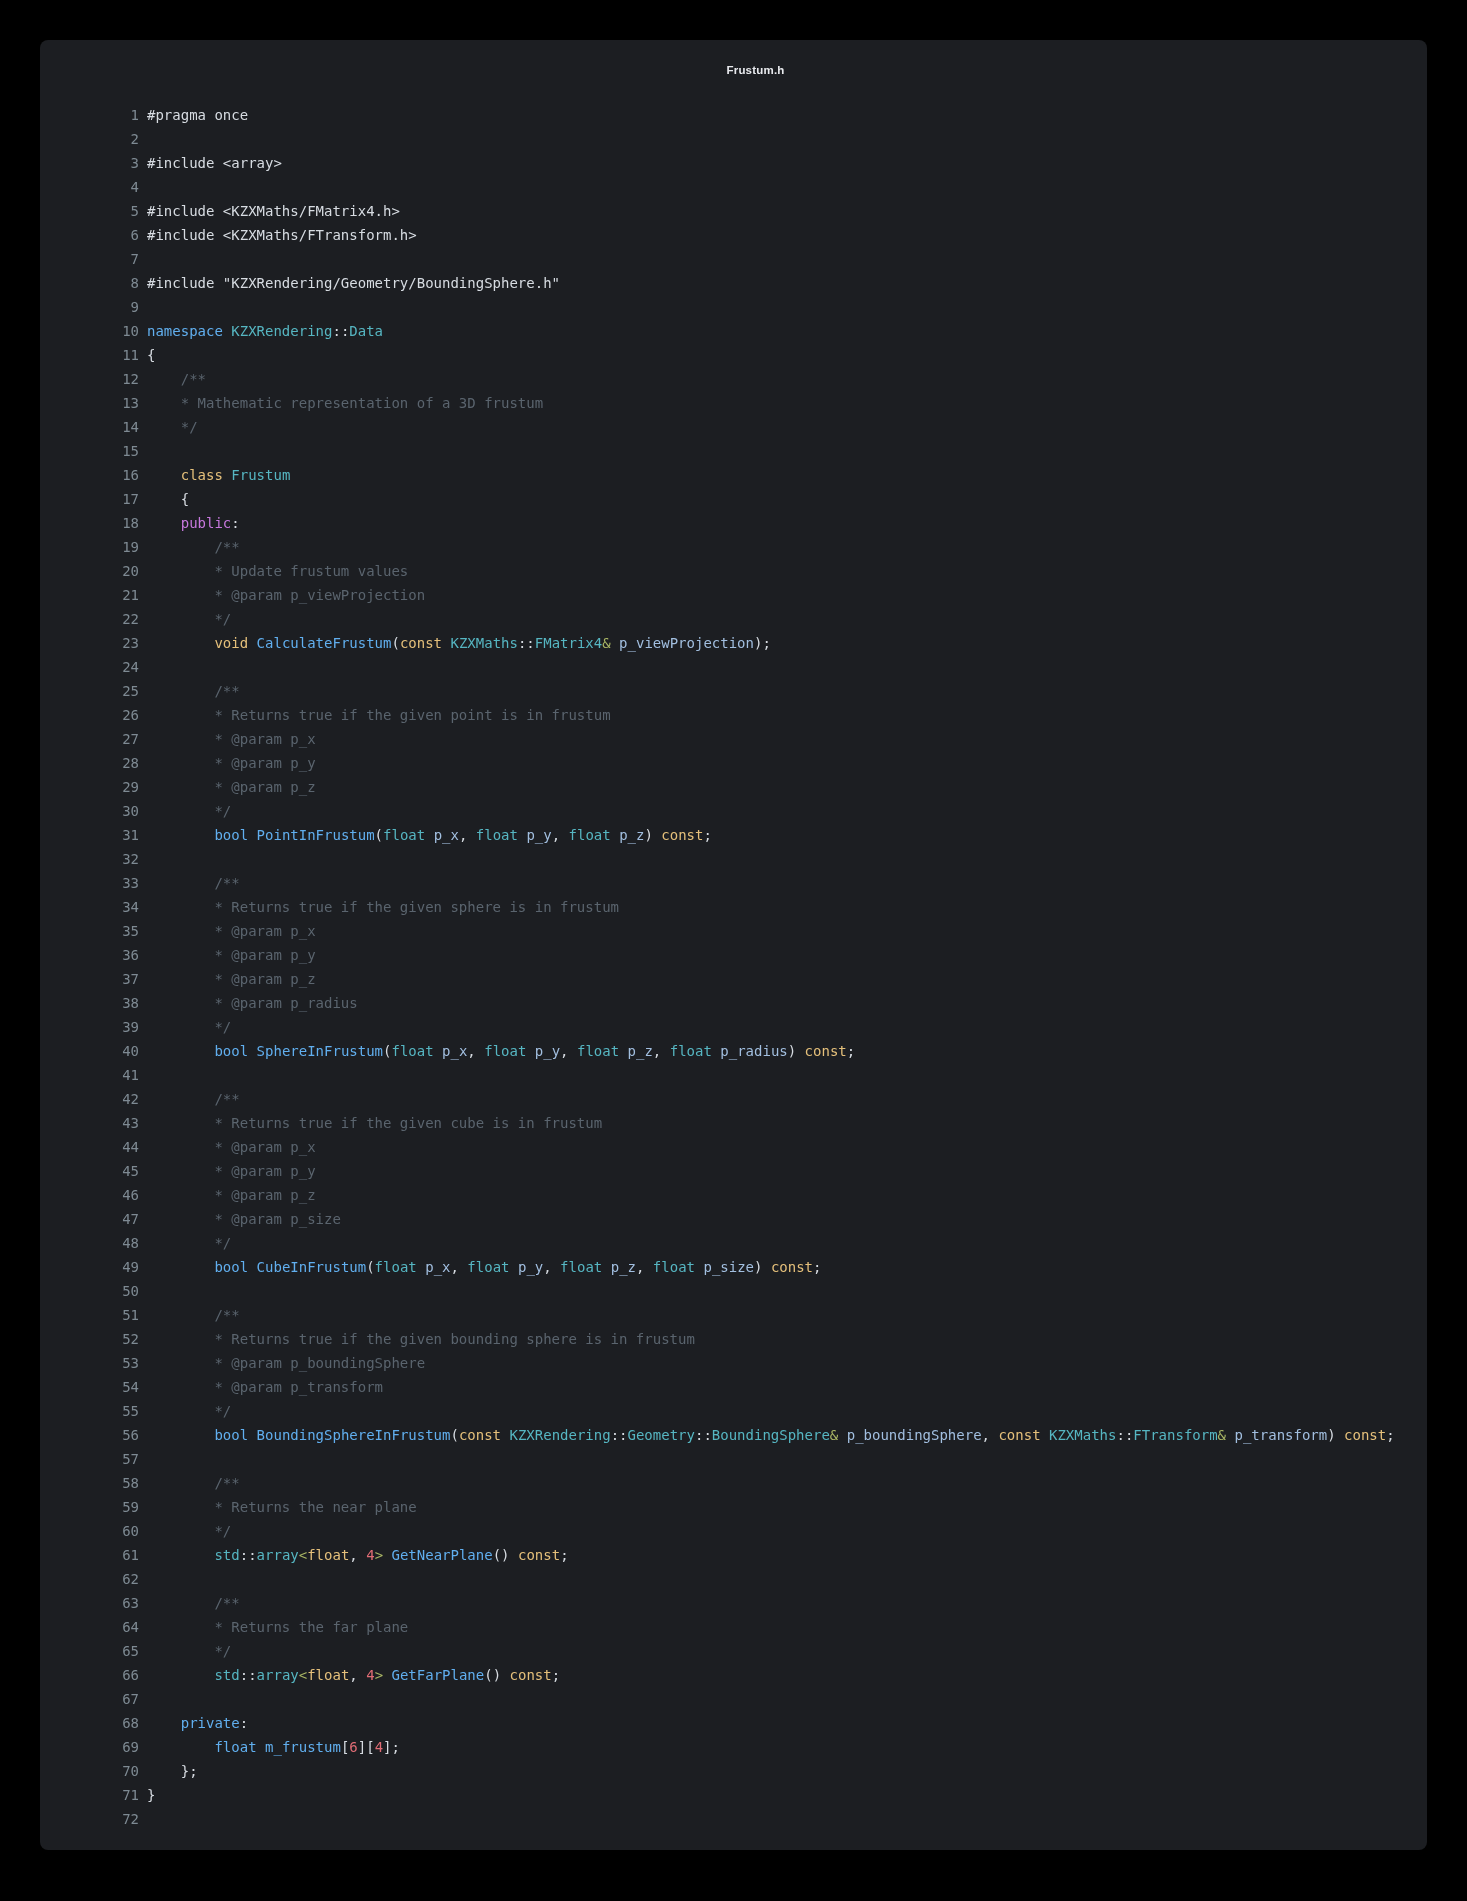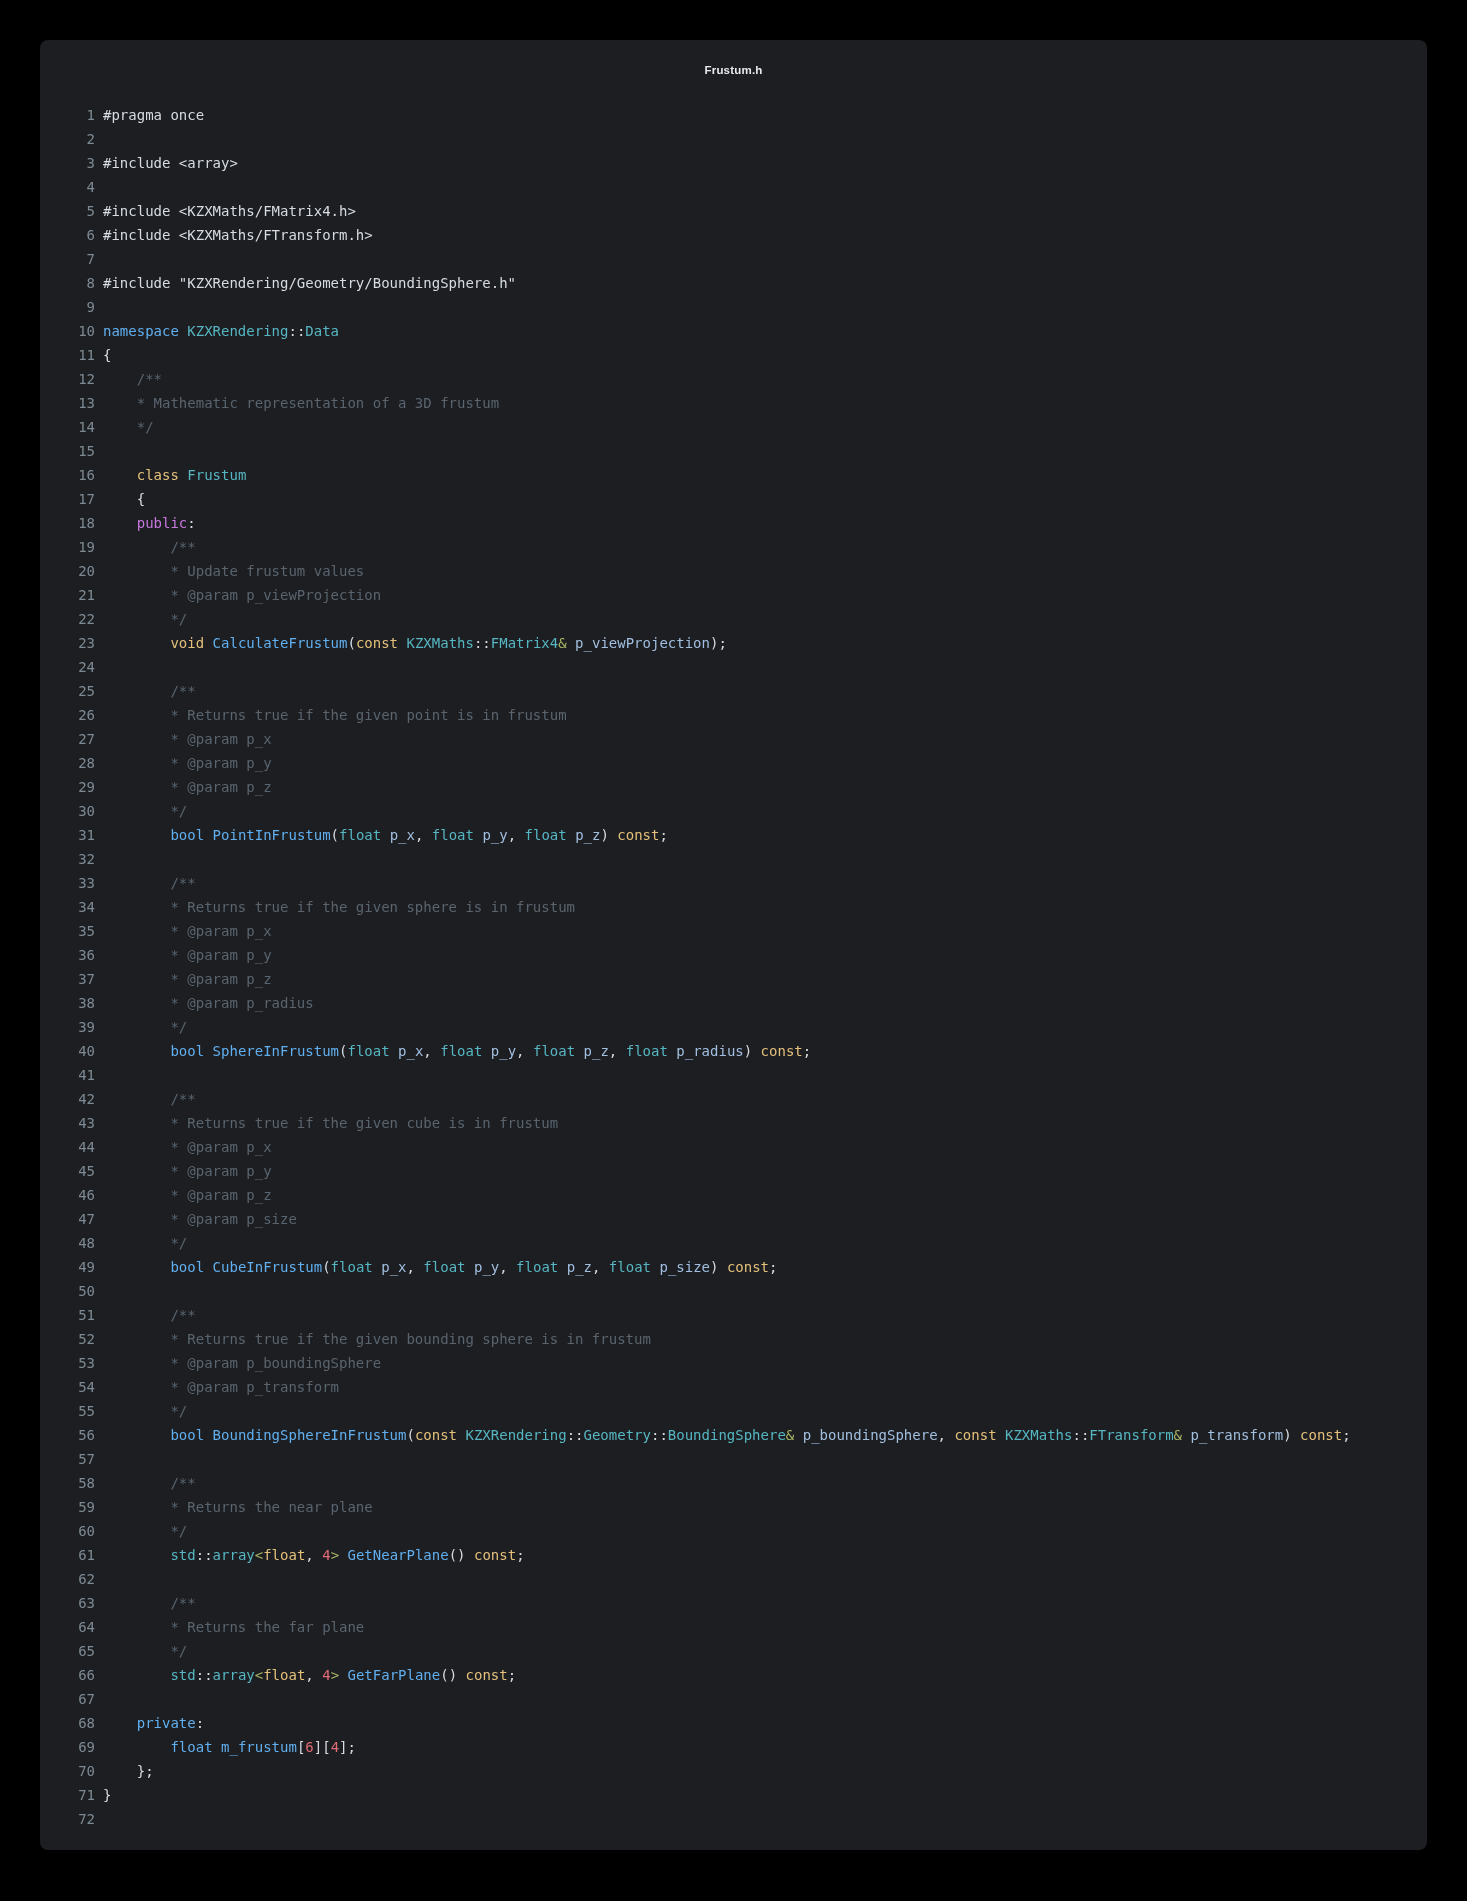--- a/index.html
+++ b/index.html
@@ -41,16 +41,16 @@
     text-align: right;
     user-select: none;
   }
   .code-text {
     padding-left: 8px;
   }
 </style>
 </head>
 <body style="background: rgb(0, 0, 0);">
 
-<div class="code-card" style="background: rgb(28, 30, 34);">
+<div class="code-card" style="background: rgb(28, 30, 34); padding-left: 44px;">
   <div class="file-title" style="color: rgb(232, 234, 238);">Frustum.h</div>
   <div class="code-area"><div class="code-line"><span class="line-number" style="color: rgb(126, 138, 147);">1</span><span class="code-text"><span style="color: rgb(215, 220, 226);">#pragma once</span></span></div><div class="code-line"><span class="line-number" style="color: rgb(126, 138, 147);">2</span><span class="code-text"></span></div><div class="code-line"><span class="line-number" style="color: rgb(126, 138, 147);">3</span><span class="code-text"><span style="color: rgb(215, 220, 226);">#include &lt;array&gt;</span></span></div><div class="code-line"><span class="line-number" style="color: rgb(126, 138, 147);">4</span><span class="code-text"></span></div><div class="code-line"><span class="line-number" style="color: rgb(126, 138, 147);">5</span><span class="code-text"><span style="color: rgb(215, 220, 226);">#include &lt;KZXMaths/FMatrix4.h&gt;</span></span></div><div class="code-line"><span class="line-number" style="color: rgb(126, 138, 147);">6</span><span class="code-text"><span style="color: rgb(215, 220, 226);">#include &lt;KZXMaths/FTransform.h&gt;</span></span></div><div class="code-line"><span class="line-number" style="color: rgb(126, 138, 147);">7</span><span class="code-text"></span></div><div class="code-line"><span class="line-number" style="color: rgb(126, 138, 147);">8</span><span class="code-text"><span style="color: rgb(215, 220, 226);">#include "KZXRendering/Geometry/BoundingSphere.h"</span></span></div><div class="code-line"><span class="line-number" style="color: rgb(126, 138, 147);">9</span><span class="code-text"></span></div><div class="code-line"><span class="line-number" style="color: rgb(126, 138, 147);">10</span><span class="code-text"><span style="color: rgb(97, 175, 239);">namespace</span><span style="color: rgb(215, 220, 226);"> </span><span style="color: rgb(86, 182, 194);">KZXRendering</span><span style="color: rgb(215, 220, 226);">::</span><span style="color: rgb(86, 182, 194);">Data</span></span></div><div class="code-line"><span class="line-number" style="color: rgb(126, 138, 147);">11</span><span class="code-text"><span style="color: rgb(215, 220, 226);">{</span></span></div><div class="code-line"><span class="line-number" style="color: rgb(126, 138, 147);">12</span><span class="code-text"><span style="color: rgb(90, 100, 110);">    /**</span></span></div><div class="code-line"><span class="line-number" style="color: rgb(126, 138, 147);">13</span><span class="code-text"><span style="color: rgb(90, 100, 110);">    * Mathematic representation of a 3D frustum</span></span></div><div class="code-line"><span class="line-number" style="color: rgb(126, 138, 147);">14</span><span class="code-text"><span style="color: rgb(90, 100, 110);">    */</span></span></div><div class="code-line"><span class="line-number" style="color: rgb(126, 138, 147);">15</span><span class="code-text"></span></div><div class="code-line"><span class="line-number" style="color: rgb(126, 138, 147);">16</span><span class="code-text"><span style="color: rgb(215, 220, 226);">    </span><span style="color: rgb(229, 192, 123);">class</span><span style="color: rgb(215, 220, 226);"> </span><span style="color: rgb(86, 182, 194);">Frustum</span></span></div><div class="code-line"><span class="line-number" style="color: rgb(126, 138, 147);">17</span><span class="code-text"><span style="color: rgb(215, 220, 226);">    {</span></span></div><div class="code-line"><span class="line-number" style="color: rgb(126, 138, 147);">18</span><span class="code-text"><span style="color: rgb(215, 220, 226);">    </span><span style="color: rgb(198, 120, 221);">public</span><span style="color: rgb(215, 220, 226);">:</span></span></div><div class="code-line"><span class="line-number" style="color: rgb(126, 138, 147);">19</span><span class="code-text"><span style="color: rgb(90, 100, 110);">        /**</span></span></div><div class="code-line"><span class="line-number" style="color: rgb(126, 138, 147);">20</span><span class="code-text"><span style="color: rgb(90, 100, 110);">        * Update frustum values</span></span></div><div class="code-line"><span class="line-number" style="color: rgb(126, 138, 147);">21</span><span class="code-text"><span style="color: rgb(90, 100, 110);">        * @param p_viewProjection</span></span></div><div class="code-line"><span class="line-number" style="color: rgb(126, 138, 147);">22</span><span class="code-text"><span style="color: rgb(90, 100, 110);">        */</span></span></div><div class="code-line"><span class="line-number" style="color: rgb(126, 138, 147);">23</span><span class="code-text"><span style="color: rgb(215, 220, 226);">        </span><span style="color: rgb(229, 192, 123);">void</span><span style="color: rgb(215, 220, 226);"> </span><span style="color: rgb(97, 175, 239);">CalculateFrustum</span><span style="color: rgb(215, 220, 226);">(</span><span style="color: rgb(229, 192, 123);">const</span><span style="color: rgb(215, 220, 226);"> </span><span style="color: rgb(86, 182, 194);">KZXMaths</span><span style="color: rgb(215, 220, 226);">::</span><span style="color: rgb(86, 182, 194);">FMatrix4</span><span style="color: rgb(169, 182, 101);">&amp;</span><span style="color: rgb(215, 220, 226);"> </span><span style="color: rgb(162, 191, 224);">p_viewProjection</span><span style="color: rgb(215, 220, 226);">);</span></span></div><div class="code-line"><span class="line-number" style="color: rgb(126, 138, 147);">24</span><span class="code-text"></span></div><div class="code-line"><span class="line-number" style="color: rgb(126, 138, 147);">25</span><span class="code-text"><span style="color: rgb(90, 100, 110);">        /**</span></span></div><div class="code-line"><span class="line-number" style="color: rgb(126, 138, 147);">26</span><span class="code-text"><span style="color: rgb(90, 100, 110);">        * Returns true if the given point is in frustum</span></span></div><div class="code-line"><span class="line-number" style="color: rgb(126, 138, 147);">27</span><span class="code-text"><span style="color: rgb(90, 100, 110);">        * @param p_x</span></span></div><div class="code-line"><span class="line-number" style="color: rgb(126, 138, 147);">28</span><span class="code-text"><span style="color: rgb(90, 100, 110);">        * @param p_y</span></span></div><div class="code-line"><span class="line-number" style="color: rgb(126, 138, 147);">29</span><span class="code-text"><span style="color: rgb(90, 100, 110);">        * @param p_z</span></span></div><div class="code-line"><span class="line-number" style="color: rgb(126, 138, 147);">30</span><span class="code-text"><span style="color: rgb(90, 100, 110);">        */</span></span></div><div class="code-line"><span class="line-number" style="color: rgb(126, 138, 147);">31</span><span class="code-text"><span style="color: rgb(215, 220, 226);">        </span><span style="color: rgb(97, 175, 239);">bool</span><span style="color: rgb(215, 220, 226);"> </span><span style="color: rgb(97, 175, 239);">PointInFrustum</span><span style="color: rgb(215, 220, 226);">(</span><span style="color: rgb(86, 182, 194);">float</span><span style="color: rgb(215, 220, 226);"> </span><span style="color: rgb(162, 191, 224);">p_x</span><span style="color: rgb(215, 220, 226);">, </span><span style="color: rgb(86, 182, 194);">float</span><span style="color: rgb(215, 220, 226);"> </span><span style="color: rgb(162, 191, 224);">p_y</span><span style="color: rgb(215, 220, 226);">, </span><span style="color: rgb(86, 182, 194);">float</span><span style="color: rgb(215, 220, 226);"> </span><span style="color: rgb(162, 191, 224);">p_z</span><span style="color: rgb(215, 220, 226);">) </span><span style="color: rgb(229, 192, 123);">const</span><span style="color: rgb(215, 220, 226);">;</span></span></div><div class="code-line"><span class="line-number" style="color: rgb(126, 138, 147);">32</span><span class="code-text"></span></div><div class="code-line"><span class="line-number" style="color: rgb(126, 138, 147);">33</span><span class="code-text"><span style="color: rgb(90, 100, 110);">        /**</span></span></div><div class="code-line"><span class="line-number" style="color: rgb(126, 138, 147);">34</span><span class="code-text"><span style="color: rgb(90, 100, 110);">        * Returns true if the given sphere is in frustum</span></span></div><div class="code-line"><span class="line-number" style="color: rgb(126, 138, 147);">35</span><span class="code-text"><span style="color: rgb(90, 100, 110);">        * @param p_x</span></span></div><div class="code-line"><span class="line-number" style="color: rgb(126, 138, 147);">36</span><span class="code-text"><span style="color: rgb(90, 100, 110);">        * @param p_y</span></span></div><div class="code-line"><span class="line-number" style="color: rgb(126, 138, 147);">37</span><span class="code-text"><span style="color: rgb(90, 100, 110);">        * @param p_z</span></span></div><div class="code-line"><span class="line-number" style="color: rgb(126, 138, 147);">38</span><span class="code-text"><span style="color: rgb(90, 100, 110);">        * @param p_radius</span></span></div><div class="code-line"><span class="line-number" style="color: rgb(126, 138, 147);">39</span><span class="code-text"><span style="color: rgb(90, 100, 110);">        */</span></span></div><div class="code-line"><span class="line-number" style="color: rgb(126, 138, 147);">40</span><span class="code-text"><span style="color: rgb(215, 220, 226);">        </span><span style="color: rgb(97, 175, 239);">bool</span><span style="color: rgb(215, 220, 226);"> </span><span style="color: rgb(97, 175, 239);">SphereInFrustum</span><span style="color: rgb(215, 220, 226);">(</span><span style="color: rgb(86, 182, 194);">float</span><span style="color: rgb(215, 220, 226);"> </span><span style="color: rgb(162, 191, 224);">p_x</span><span style="color: rgb(215, 220, 226);">, </span><span style="color: rgb(86, 182, 194);">float</span><span style="color: rgb(215, 220, 226);"> </span><span style="color: rgb(162, 191, 224);">p_y</span><span style="color: rgb(215, 220, 226);">, </span><span style="color: rgb(86, 182, 194);">float</span><span style="color: rgb(215, 220, 226);"> </span><span style="color: rgb(162, 191, 224);">p_z</span><span style="color: rgb(215, 220, 226);">, </span><span style="color: rgb(86, 182, 194);">float</span><span style="color: rgb(215, 220, 226);"> </span><span style="color: rgb(162, 191, 224);">p_radius</span><span style="color: rgb(215, 220, 226);">) </span><span style="color: rgb(229, 192, 123);">const</span><span style="color: rgb(215, 220, 226);">;</span></span></div><div class="code-line"><span class="line-number" style="color: rgb(126, 138, 147);">41</span><span class="code-text"></span></div><div class="code-line"><span class="line-number" style="color: rgb(126, 138, 147);">42</span><span class="code-text"><span style="color: rgb(90, 100, 110);">        /**</span></span></div><div class="code-line"><span class="line-number" style="color: rgb(126, 138, 147);">43</span><span class="code-text"><span style="color: rgb(90, 100, 110);">        * Returns true if the given cube is in frustum</span></span></div><div class="code-line"><span class="line-number" style="color: rgb(126, 138, 147);">44</span><span class="code-text"><span style="color: rgb(90, 100, 110);">        * @param p_x</span></span></div><div class="code-line"><span class="line-number" style="color: rgb(126, 138, 147);">45</span><span class="code-text"><span style="color: rgb(90, 100, 110);">        * @param p_y</span></span></div><div class="code-line"><span class="line-number" style="color: rgb(126, 138, 147);">46</span><span class="code-text"><span style="color: rgb(90, 100, 110);">        * @param p_z</span></span></div><div class="code-line"><span class="line-number" style="color: rgb(126, 138, 147);">47</span><span class="code-text"><span style="color: rgb(90, 100, 110);">        * @param p_size</span></span></div><div class="code-line"><span class="line-number" style="color: rgb(126, 138, 147);">48</span><span class="code-text"><span style="color: rgb(90, 100, 110);">        */</span></span></div><div class="code-line"><span class="line-number" style="color: rgb(126, 138, 147);">49</span><span class="code-text"><span style="color: rgb(215, 220, 226);">        </span><span style="color: rgb(97, 175, 239);">bool</span><span style="color: rgb(215, 220, 226);"> </span><span style="color: rgb(97, 175, 239);">CubeInFrustum</span><span style="color: rgb(215, 220, 226);">(</span><span style="color: rgb(86, 182, 194);">float</span><span style="color: rgb(215, 220, 226);"> </span><span style="color: rgb(162, 191, 224);">p_x</span><span style="color: rgb(215, 220, 226);">, </span><span style="color: rgb(86, 182, 194);">float</span><span style="color: rgb(215, 220, 226);"> </span><span style="color: rgb(162, 191, 224);">p_y</span><span style="color: rgb(215, 220, 226);">, </span><span style="color: rgb(86, 182, 194);">float</span><span style="color: rgb(215, 220, 226);"> </span><span style="color: rgb(162, 191, 224);">p_z</span><span style="color: rgb(215, 220, 226);">, </span><span style="color: rgb(86, 182, 194);">float</span><span style="color: rgb(215, 220, 226);"> </span><span style="color: rgb(162, 191, 224);">p_size</span><span style="color: rgb(215, 220, 226);">) </span><span style="color: rgb(229, 192, 123);">const</span><span style="color: rgb(215, 220, 226);">;</span></span></div><div class="code-line"><span class="line-number" style="color: rgb(126, 138, 147);">50</span><span class="code-text"></span></div><div class="code-line"><span class="line-number" style="color: rgb(126, 138, 147);">51</span><span class="code-text"><span style="color: rgb(90, 100, 110);">        /**</span></span></div><div class="code-line"><span class="line-number" style="color: rgb(126, 138, 147);">52</span><span class="code-text"><span style="color: rgb(90, 100, 110);">        * Returns true if the given bounding sphere is in frustum</span></span></div><div class="code-line"><span class="line-number" style="color: rgb(126, 138, 147);">53</span><span class="code-text"><span style="color: rgb(90, 100, 110);">        * @param p_boundingSphere</span></span></div><div class="code-line"><span class="line-number" style="color: rgb(126, 138, 147);">54</span><span class="code-text"><span style="color: rgb(90, 100, 110);">        * @param p_transform</span></span></div><div class="code-line"><span class="line-number" style="color: rgb(126, 138, 147);">55</span><span class="code-text"><span style="color: rgb(90, 100, 110);">        */</span></span></div><div class="code-line"><span class="line-number" style="color: rgb(126, 138, 147);">56</span><span class="code-text"><span style="color: rgb(215, 220, 226);">        </span><span style="color: rgb(97, 175, 239);">bool</span><span style="color: rgb(215, 220, 226);"> </span><span style="color: rgb(97, 175, 239);">BoundingSphereInFrustum</span><span style="color: rgb(215, 220, 226);">(</span><span style="color: rgb(229, 192, 123);">const</span><span style="color: rgb(215, 220, 226);"> </span><span style="color: rgb(86, 182, 194);">KZXRendering</span><span style="color: rgb(215, 220, 226);">::</span><span style="color: rgb(86, 182, 194);">Geometry</span><span style="color: rgb(215, 220, 226);">::</span><span style="color: rgb(86, 182, 194);">BoundingSphere</span><span style="color: rgb(169, 182, 101);">&amp;</span><span style="color: rgb(215, 220, 226);"> </span><span style="color: rgb(162, 191, 224);">p_boundingSphere</span><span style="color: rgb(215, 220, 226);">, </span><span style="color: rgb(229, 192, 123);">const</span><span style="color: rgb(215, 220, 226);"> </span><span style="color: rgb(86, 182, 194);">KZXMaths</span><span style="color: rgb(215, 220, 226);">::</span><span style="color: rgb(86, 182, 194);">FTransform</span><span style="color: rgb(169, 182, 101);">&amp;</span><span style="color: rgb(215, 220, 226);"> </span><span style="color: rgb(162, 191, 224);">p_transform</span><span style="color: rgb(215, 220, 226);">) </span><span style="color: rgb(229, 192, 123);">const</span><span style="color: rgb(215, 220, 226);">;</span></span></div><div class="code-line"><span class="line-number" style="color: rgb(126, 138, 147);">57</span><span class="code-text"></span></div><div class="code-line"><span class="line-number" style="color: rgb(126, 138, 147);">58</span><span class="code-text"><span style="color: rgb(90, 100, 110);">        /**</span></span></div><div class="code-line"><span class="line-number" style="color: rgb(126, 138, 147);">59</span><span class="code-text"><span style="color: rgb(90, 100, 110);">        * Returns the near plane</span></span></div><div class="code-line"><span class="line-number" style="color: rgb(126, 138, 147);">60</span><span class="code-text"><span style="color: rgb(90, 100, 110);">        */</span></span></div><div class="code-line"><span class="line-number" style="color: rgb(126, 138, 147);">61</span><span class="code-text"><span style="color: rgb(215, 220, 226);">        </span><span style="color: rgb(86, 182, 194);">std</span><span style="color: rgb(215, 220, 226);">::</span><span style="color: rgb(86, 182, 194);">array</span><span style="color: rgb(169, 182, 101);">&lt;</span><span style="color: rgb(229, 192, 123);">float</span><span style="color: rgb(215, 220, 226);">, </span><span style="color: rgb(224, 108, 117);">4</span><span style="color: rgb(169, 182, 101);">&gt;</span><span style="color: rgb(215, 220, 226);"> </span><span style="color: rgb(97, 175, 239);">GetNearPlane</span><span style="color: rgb(215, 220, 226);">() </span><span style="color: rgb(229, 192, 123);">const</span><span style="color: rgb(215, 220, 226);">;</span></span></div><div class="code-line"><span class="line-number" style="color: rgb(126, 138, 147);">62</span><span class="code-text"></span></div><div class="code-line"><span class="line-number" style="color: rgb(126, 138, 147);">63</span><span class="code-text"><span style="color: rgb(90, 100, 110);">        /**</span></span></div><div class="code-line"><span class="line-number" style="color: rgb(126, 138, 147);">64</span><span class="code-text"><span style="color: rgb(90, 100, 110);">        * Returns the far plane</span></span></div><div class="code-line"><span class="line-number" style="color: rgb(126, 138, 147);">65</span><span class="code-text"><span style="color: rgb(90, 100, 110);">        */</span></span></div><div class="code-line"><span class="line-number" style="color: rgb(126, 138, 147);">66</span><span class="code-text"><span style="color: rgb(215, 220, 226);">        </span><span style="color: rgb(86, 182, 194);">std</span><span style="color: rgb(215, 220, 226);">::</span><span style="color: rgb(86, 182, 194);">array</span><span style="color: rgb(169, 182, 101);">&lt;</span><span style="color: rgb(229, 192, 123);">float</span><span style="color: rgb(215, 220, 226);">, </span><span style="color: rgb(224, 108, 117);">4</span><span style="color: rgb(169, 182, 101);">&gt;</span><span style="color: rgb(215, 220, 226);"> </span><span style="color: rgb(97, 175, 239);">GetFarPlane</span><span style="color: rgb(215, 220, 226);">() </span><span style="color: rgb(229, 192, 123);">const</span><span style="color: rgb(215, 220, 226);">;</span></span></div><div class="code-line"><span class="line-number" style="color: rgb(126, 138, 147);">67</span><span class="code-text"></span></div><div class="code-line"><span class="line-number" style="color: rgb(126, 138, 147);">68</span><span class="code-text"><span style="color: rgb(215, 220, 226);">    </span><span style="color: rgb(97, 175, 239);">private</span><span style="color: rgb(215, 220, 226);">:</span></span></div><div class="code-line"><span class="line-number" style="color: rgb(126, 138, 147);">69</span><span class="code-text"><span style="color: rgb(215, 220, 226);">        </span><span style="color: rgb(97, 175, 239);">float</span><span style="color: rgb(215, 220, 226);"> </span><span style="color: rgb(97, 175, 239);">m_frustum</span><span style="color: rgb(215, 220, 226);">[</span><span style="color: rgb(224, 108, 117);">6</span><span style="color: rgb(215, 220, 226);">]</span><span style="color: rgb(215, 220, 226);">[</span><span style="color: rgb(224, 108, 117);">4</span><span style="color: rgb(215, 220, 226);">];</span></span></div><div class="code-line"><span class="line-number" style="color: rgb(126, 138, 147);">70</span><span class="code-text"><span style="color: rgb(215, 220, 226);">    };</span></span></div><div class="code-line"><span class="line-number" style="color: rgb(126, 138, 147);">71</span><span class="code-text"><span style="color: rgb(215, 220, 226);">}</span></span></div><div class="code-line"><span class="line-number" style="color: rgb(126, 138, 147);">72</span><span class="code-text"></span></div></div>
 </div>
 
 </body></html>

